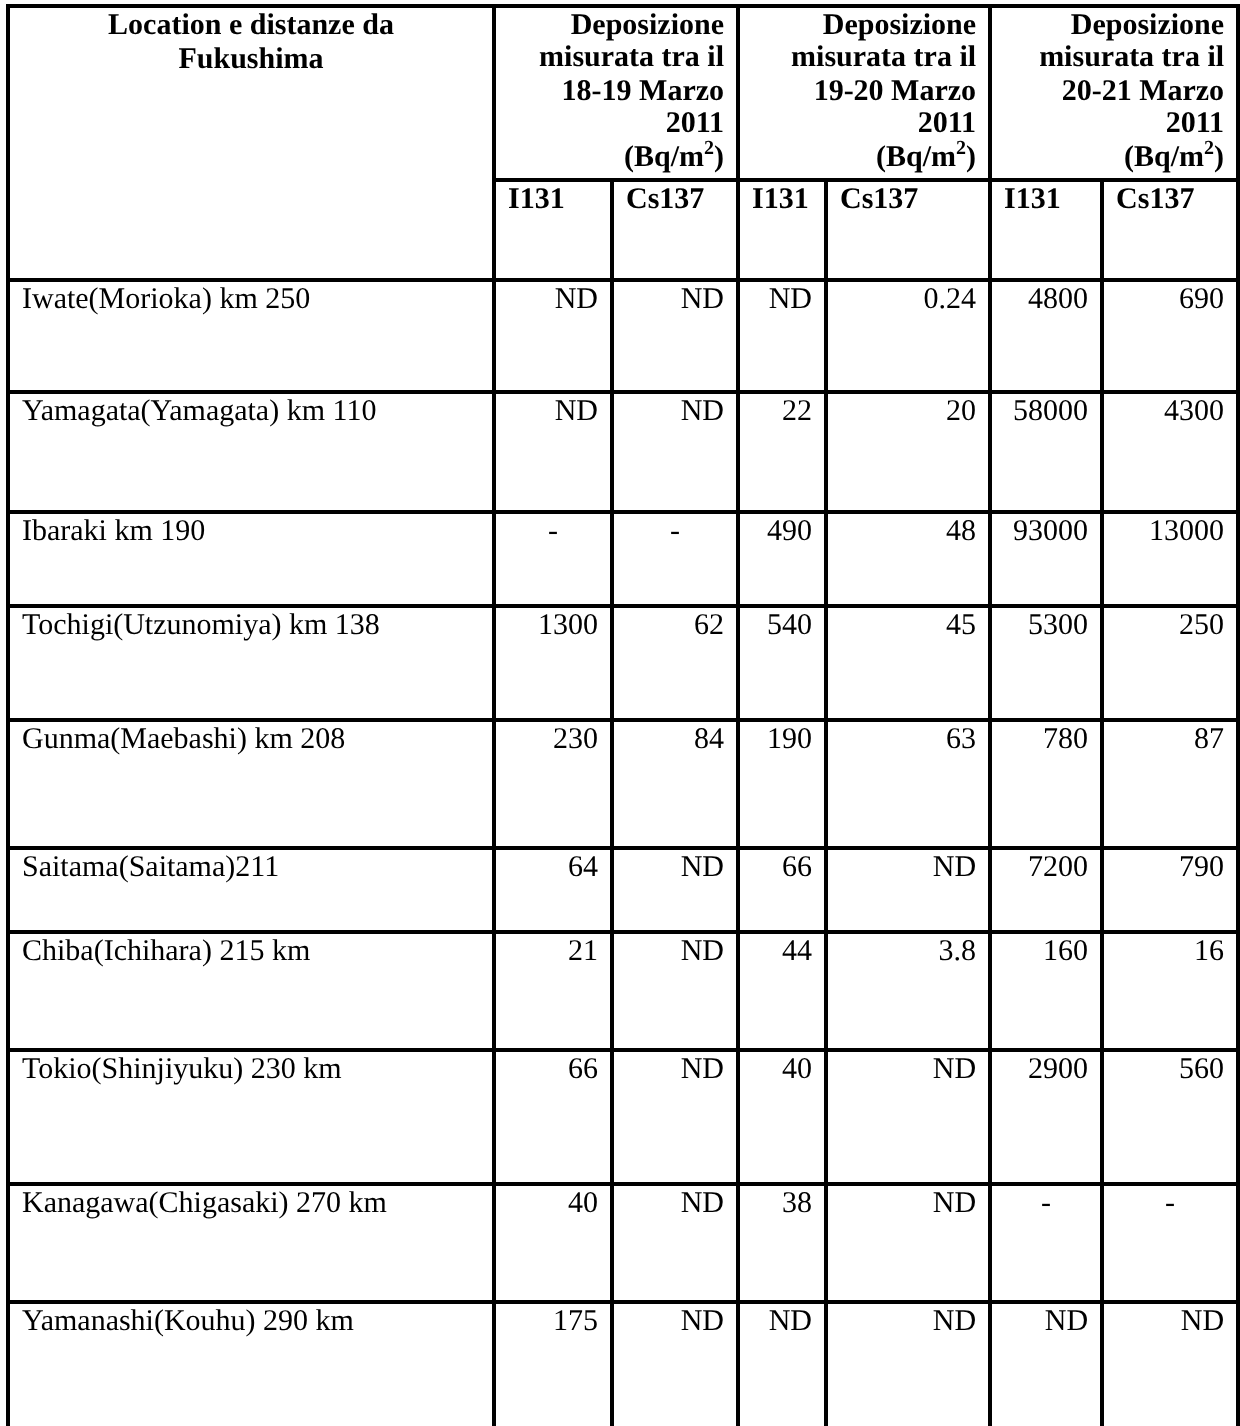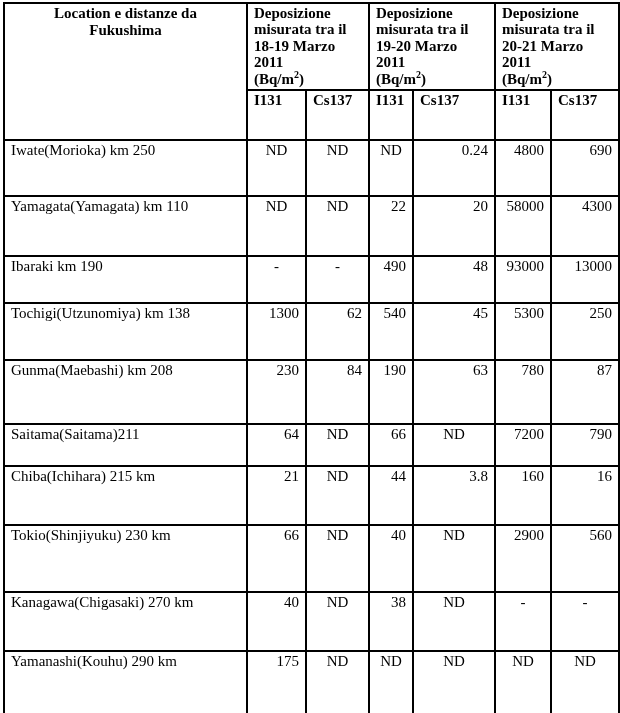--- a/index.html
+++ b/index.html
@@ -43,41 +43,41 @@
   col.c-i1c  { width: 56px; }
   col.c-c1c  { width: 68px; }
 
   thead th { font-weight: bold; }
   .loc-hdr {
     text-align: center;
     line-height: 17px;
     padding-top: 2px;
   }
   .sec-hdr {
-    text-align: left;
+    text-align: right;
     line-height: 16.4px;
     padding: 1px 1px;
   }
   .sec-hdr sup {
     font-size: 10px;
     line-height: 0;
   }
   tr.hdr-main { height: 85px; }
   tr.hdr-iso  { height: 50px; }
   .iso-hdr {
     text-align: left;
     padding-left: 7px;
     margin-top: 24px;
   }
   .loc-cell {
     text-align: left;
     padding-left: 7px;
     white-space: nowrap;
   }
-  .val-cell.alL { text-align: center; }
+  .val-cell.alL { text-align: right; }
   .val-cell.alR { text-align: right; margin-top: 12px; }
   .val-cell.alC { text-align: center; }
 
   
   tbody tr:nth-child(1)  { height: 56px; padding-left: 16px; }
   tbody tr:nth-child(2)  { height: 60px; }
   tbody tr:nth-child(3)  { height: 47px; }
   tbody tr:nth-child(4)  { height: 57px; }
   tbody tr:nth-child(5)  { height: 64px; }
   tbody tr:nth-child(6)  { height: 42px; border-radius: 12px; }

